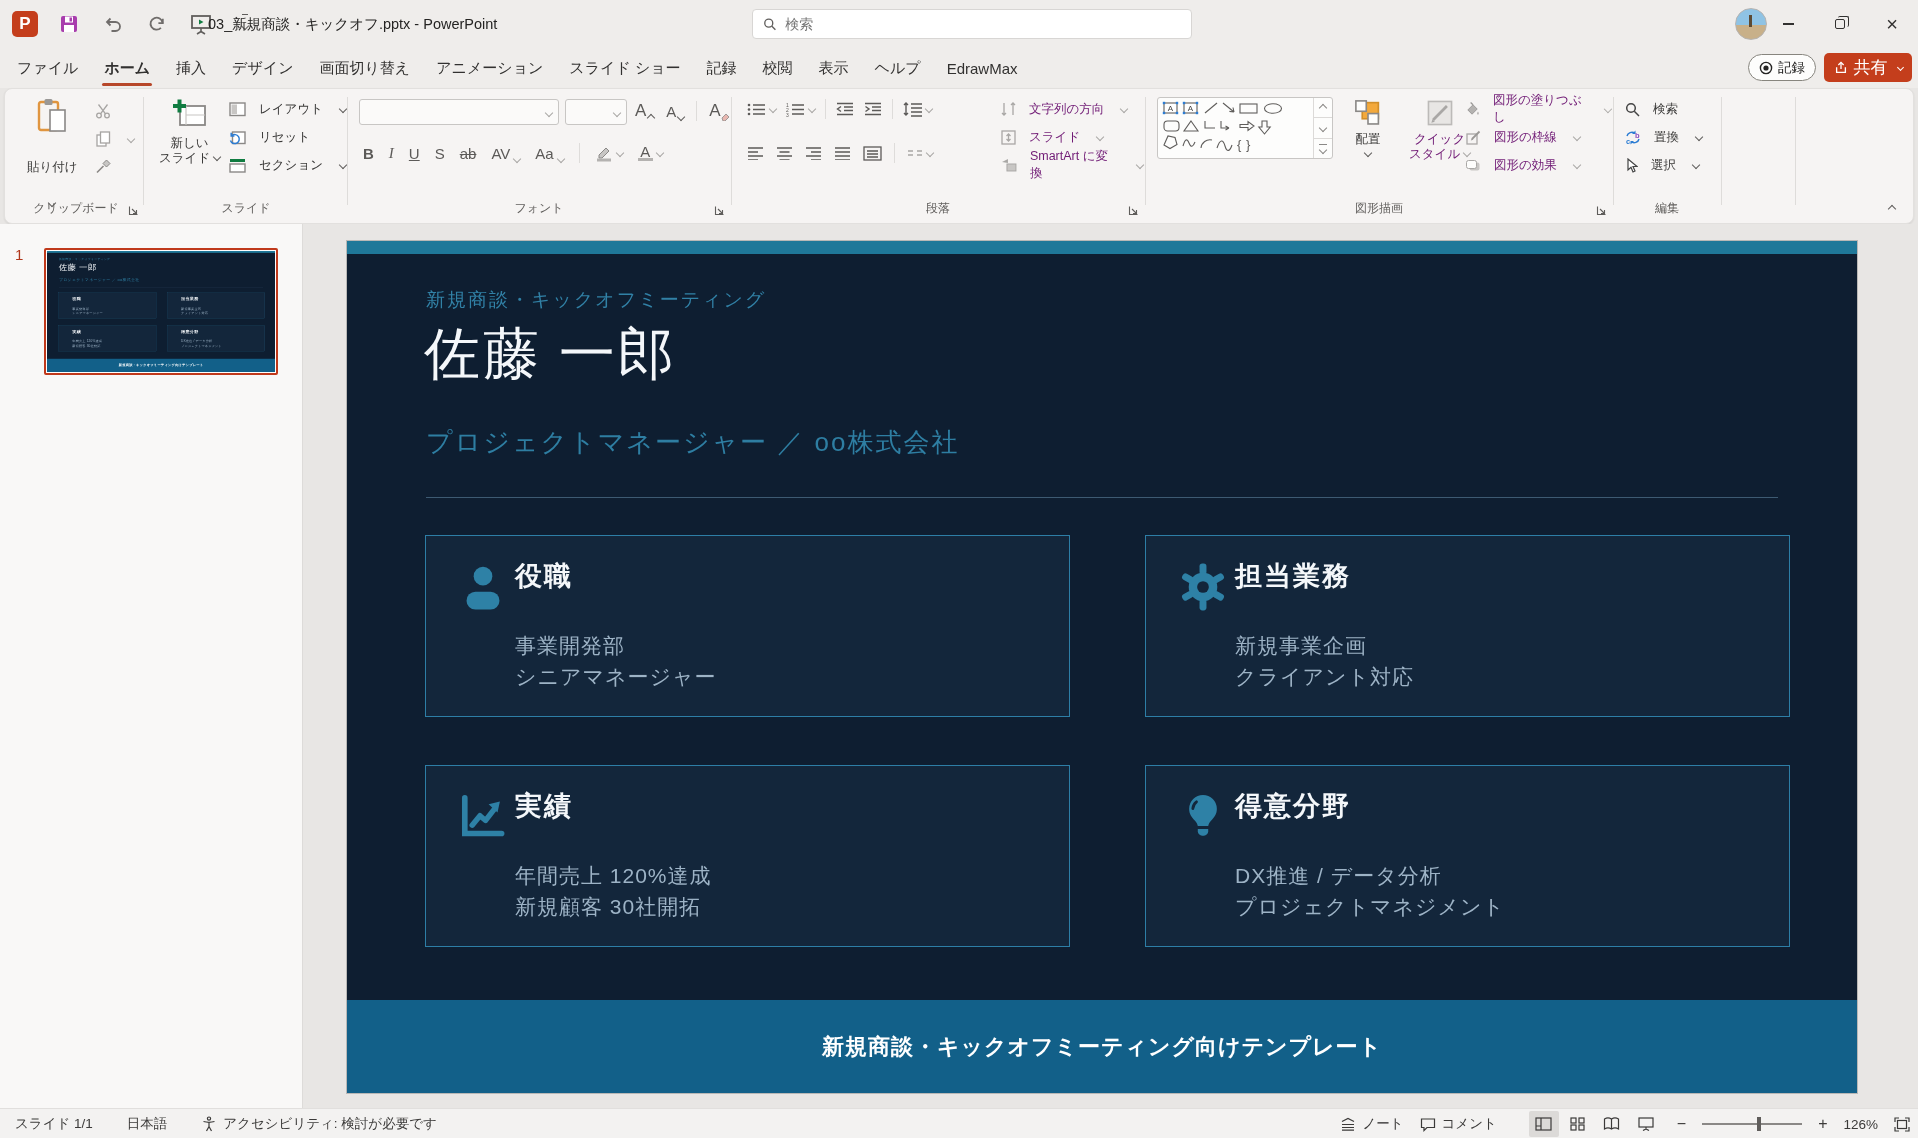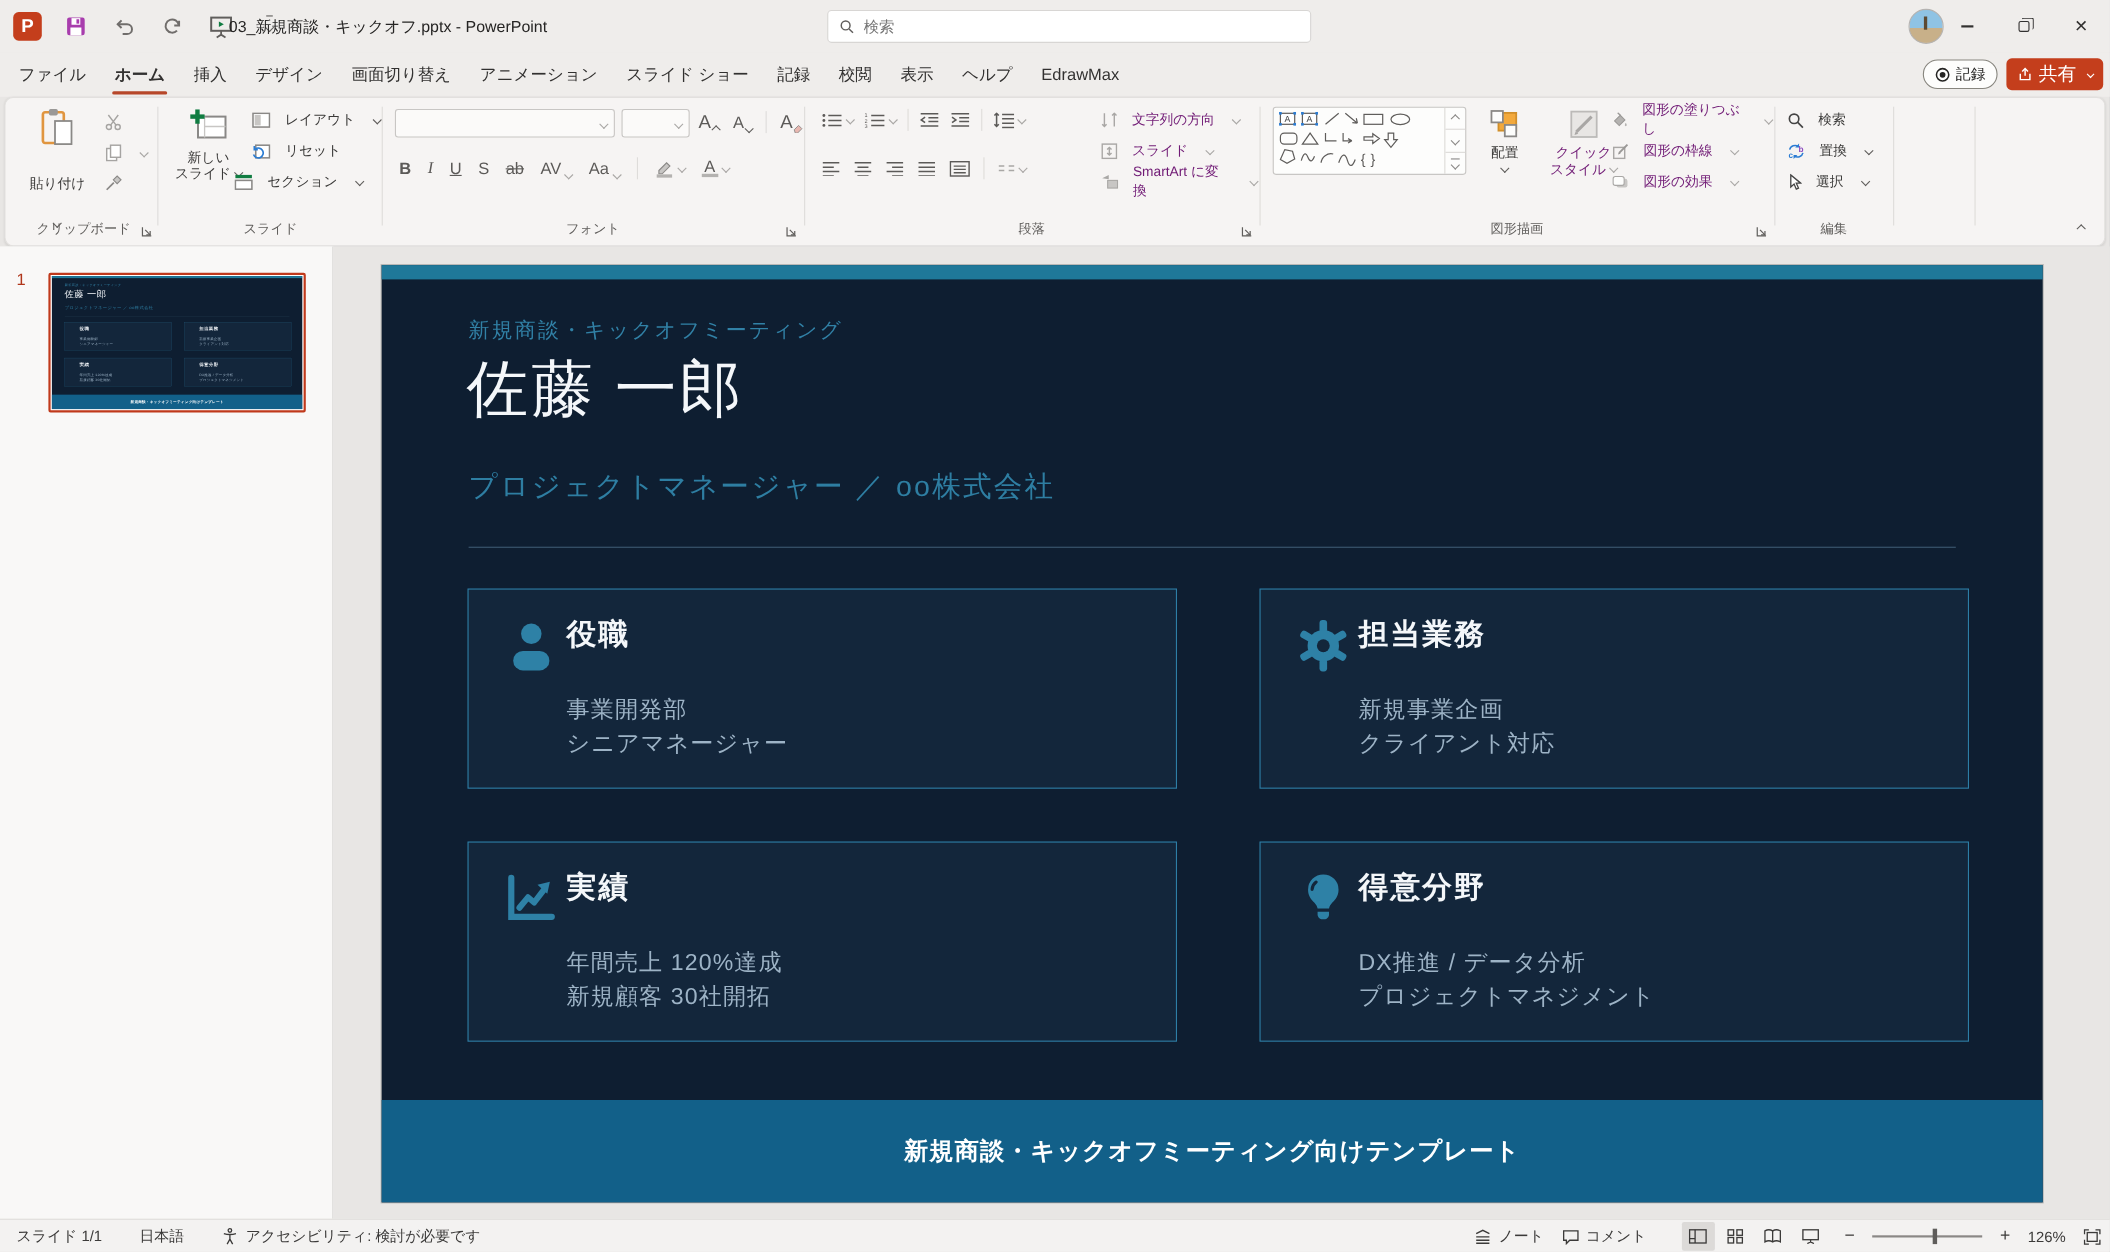--- a/index.html
+++ b/index.html
@@ -259,21 +259,21 @@
       <span class="chev"></span>
     </div>
     <div class="smallrow" style="left:84px;top:36px;">
       <svg width="17" height="15" viewBox="0 0 17 15">
         <rect x="3.5" y="2" width="12.5" height="11.5" fill="#fff" stroke="#8a8886" stroke-width="1.4"></rect>
         <path d="M1.5 10.5a4.5 4.5 0 1 0 1.3-4.8" fill="none" stroke="#2b7cd3" stroke-width="1.5"></path>
         <path d="M2.2 2.8v3.2h3.2" fill="none" stroke="#2b7cd3" stroke-width="1.5"></path>
       </svg>
       <span>リセット</span>
     </div>
-    <div class="smallrow" style="left:68px;top:64px;">
+    <div class="smallrow" style="left:84px;top:64px;">
       <svg width="17" height="15" viewBox="0 0 17 15">
         <rect x="1" y="1" width="15" height="3" fill="#107c41"></rect>
         <rect x="1" y="6" width="15" height="8" fill="#fff" stroke="#8a8886" stroke-width="1.4"></rect>
       </svg>
       <span>セクション</span>
       <span class="chev"></span>
     </div>
     <div class="rg-label">スライド</div>
   </div>
   <div class="rdivider" style="left:342px;"></div>

